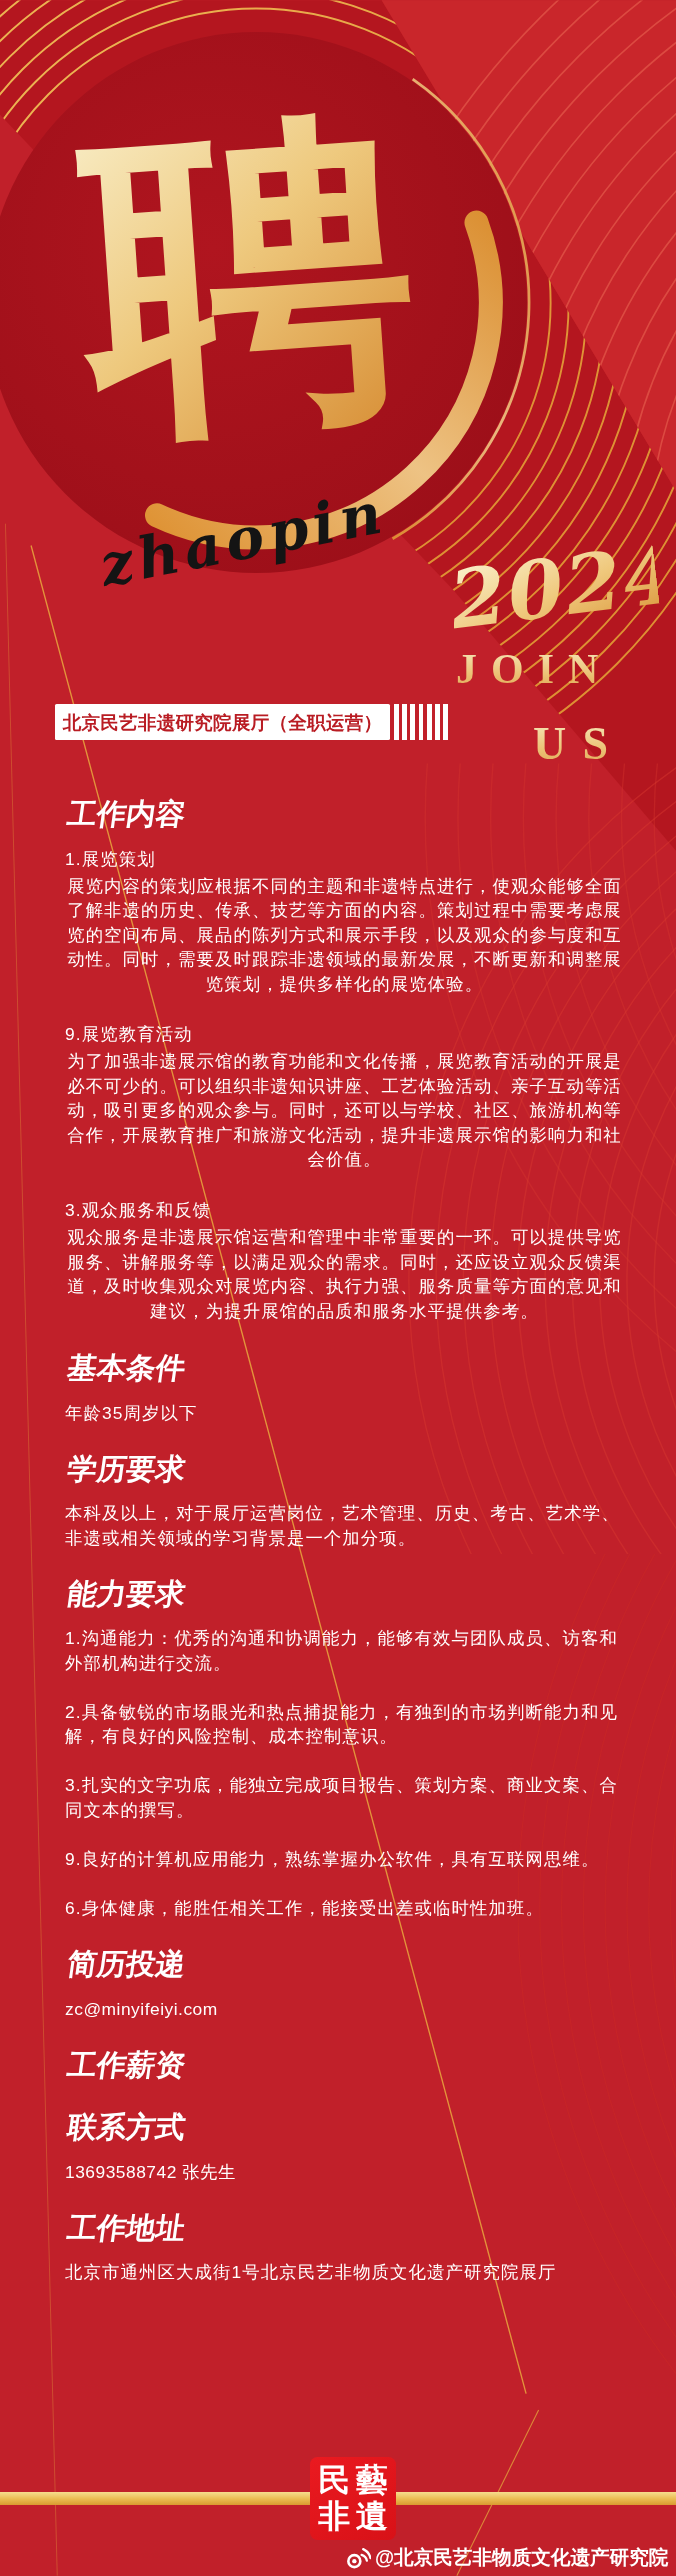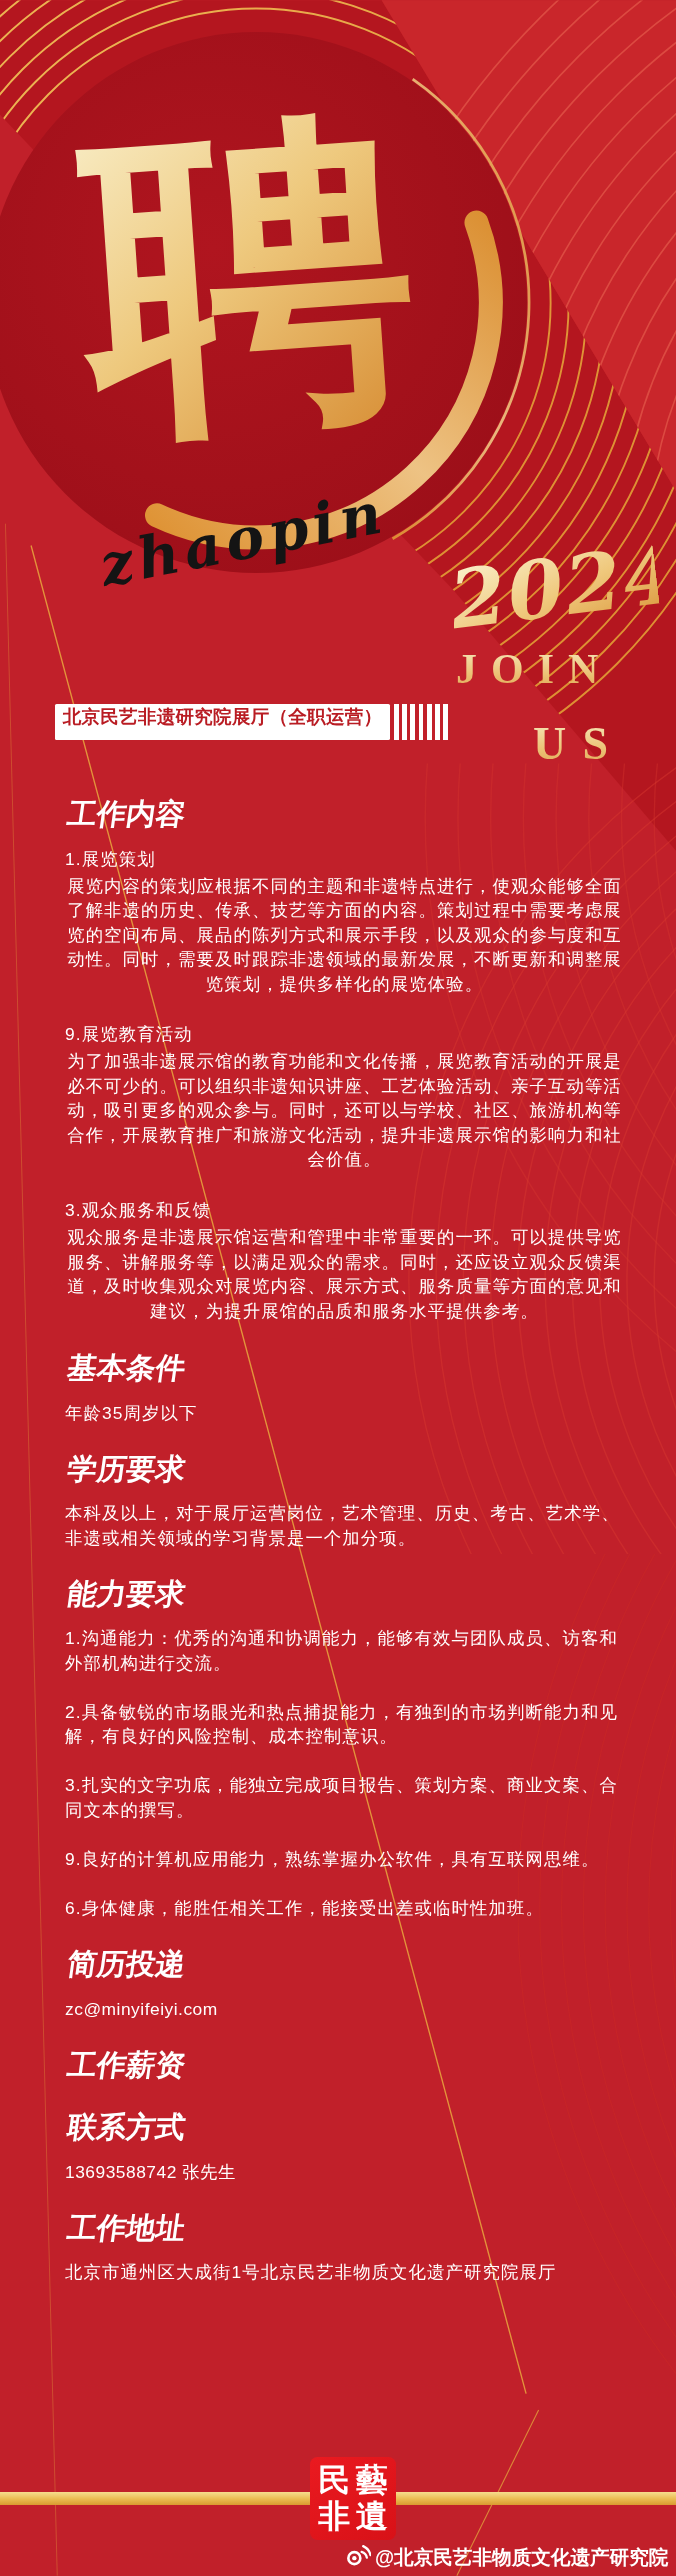--- a/index.html
+++ b/index.html
@@ -27,21 +27,21 @@
   .join{position:absolute;left:456px;top:645px;z-index:4;
     font-family:"Liberation Serif",serif;font-weight:700;font-size:42px;letter-spacing:14px;
     background:linear-gradient(180deg,#f7ebc2 0%,#ecc276 60%,#dfa250 100%);
     -webkit-background-clip:text;background-clip:text;color:transparent;}
   .us{position:absolute;left:533px;top:717px;z-index:4;
     font-family:"Liberation Serif",serif;font-weight:700;font-size:46px;letter-spacing:16.4px;
     background:linear-gradient(180deg,#f7ebc2 0%,#ecc276 60%,#dfa250 100%);
     -webkit-background-clip:text;background-clip:text;color:transparent;text-align:right;}
   
   .banner{position:absolute;left:55px;top:704px;width:335px;height:36px;background:#ffffff;
-    border-radius:1.6px;display:flex;justify-content:center;z-index:5;}
+    border-radius:1.6px;display:flex;align-items:center;justify-content:center;z-index:5;}
   .banner span{font-size:18.5px;font-weight:700;color:#b91c23;letter-spacing:0.3px;}
   .bars{position:absolute;left:394px;top:704px;height:36px;display:flex;gap:3.3px;z-index:5;}
   .bars i{display:block;width:4.9px;height:36px;background:#ffffff;}
   
   .content{position:absolute;left:65px;top:795px;width:559px;z-index:5;color:#ffffff;}
   .content > :first-child{margin-top:0;}
   .content h2{font-size:29.4px;line-height:38px;font-weight:800;margin:24.5px 0 13.6px;
     transform:skewX(-8deg);transform-origin:left bottom;}
   .content p{font-size:17.4px;line-height:24.5px;letter-spacing:1.1px;font-weight:500;margin:0 0 24.5px;}
   .content p.item-title{margin-bottom:2.7px;}
@@ -49,21 +49,21 @@
   .content p.latin{letter-spacing:0.5px;}
   
   .ribbon{position:absolute;left:0;top:2492px;width:676px;height:12.5px;z-index:1;
     background:linear-gradient(180deg,#f7dd8e 0%,#eaba50 55%,#d99a30 100%);}
   .logo{position:absolute;left:310px;top:2457px;width:86px;height:83px;z-index:2;
     background:linear-gradient(145deg,#ea1a20 0%,#d81117 100%);border-radius:7.6px;
     display:grid;grid-template-columns:1fr 1fr;grid-template-rows:1fr 1fr;
     align-items:center;justify-items:center;padding:5.5px;box-sizing:border-box;}
   .logo span{font-family:"DejaVu Serif","Liberation Serif",serif;font-weight:900;
     font-size:32px;line-height:33px;color:#ffffff;}
-  .watermark{position:absolute;right:7.6px;top:2544px;z-index:3;display:flex;align-items:flex-start;gap:4.4px;}
+  .watermark{position:absolute;right:7.6px;top:2544px;z-index:3;display:flex;align-items:center;gap:4.4px;}
   .watermark span{font-size:19.6px;font-weight:600;color:#ffffff;}
 </style>
 </head>
 <body>
 
 <div class="poster">
 
   <svg class="deco" width="676" height="2576" viewBox="0 0 1240 4724" aria-hidden="true">
     <defs>
       <linearGradient id="gArc" x1="0" y1="0" x2="1" y2="1">
@@ -193,21 +193,21 @@
   <div class="content">
     <h2>工作内容</h2>
 
     <p class="item-title">1.展览策划</p>
     <p class="para">展览内容的策划应根据不同的主题和非遗特点进行，使观众能够全面了解非遗的历史、传承、技艺等方面的内容。策划过程中需要考虑展览的空间布局、展品的陈列方式和展示手段，以及观众的参与度和互动性。同时，需要及时跟踪非遗领域的最新发展，不断更新和调整展览策划，提供多样化的展览体验。</p>
 
     <p class="item-title">9.展览教育活动</p>
     <p class="para">为了加强非遗展示馆的教育功能和文化传播，展览教育活动的开展是必不可少的。可以组织非遗知识讲座、工艺体验活动、亲子互动等活动，吸引更多的观众参与。同时，还可以与学校、社区、旅游机构等合作，开展教育推广和旅游文化活动，提升非遗展示馆的影响力和社会价值。</p>
 
     <p class="item-title">3.观众服务和反馈</p>
-    <p class="para">观众服务是非遗展示馆运营和管理中非常重要的一环。可以提供导览服务、讲解服务等，以满足观众的需求。同时，还应设立观众反馈渠道，及时收集观众对展览内容、展示方式、服务质量等方面的意见和建议，为提升展馆的品质和服务水平提供参考。</p>
+    <p class="para">观众服务是非遗展示馆运营和管理中非常重要的一环。可以提供导览服务、讲解服务等，以满足观众的需求。同时，还应设立观众反馈渠道，及时收集观众对展览内容、执行力强、服务质量等方面的意见和建议，为提升展馆的品质和服务水平提供参考。</p>
 
     <h2>基本条件</h2>
     <p>年龄35周岁以下</p>
 
     <h2>学历要求</h2>
     <p>本科及以上，对于展厅运营岗位，艺术管理、历史、考古、艺术学、非遗或相关领域的学习背景是一个加分项。</p>
 
     <h2>能力要求</h2>
     <p>1.沟通能力：优秀的沟通和协调能力，能够有效与团队成员、访客和外部机构进行交流。</p>
     <p>2.具备敏锐的市场眼光和热点捕捉能力，有独到的市场判断能力和见解，有良好的风险控制、成本控制意识。</p>

